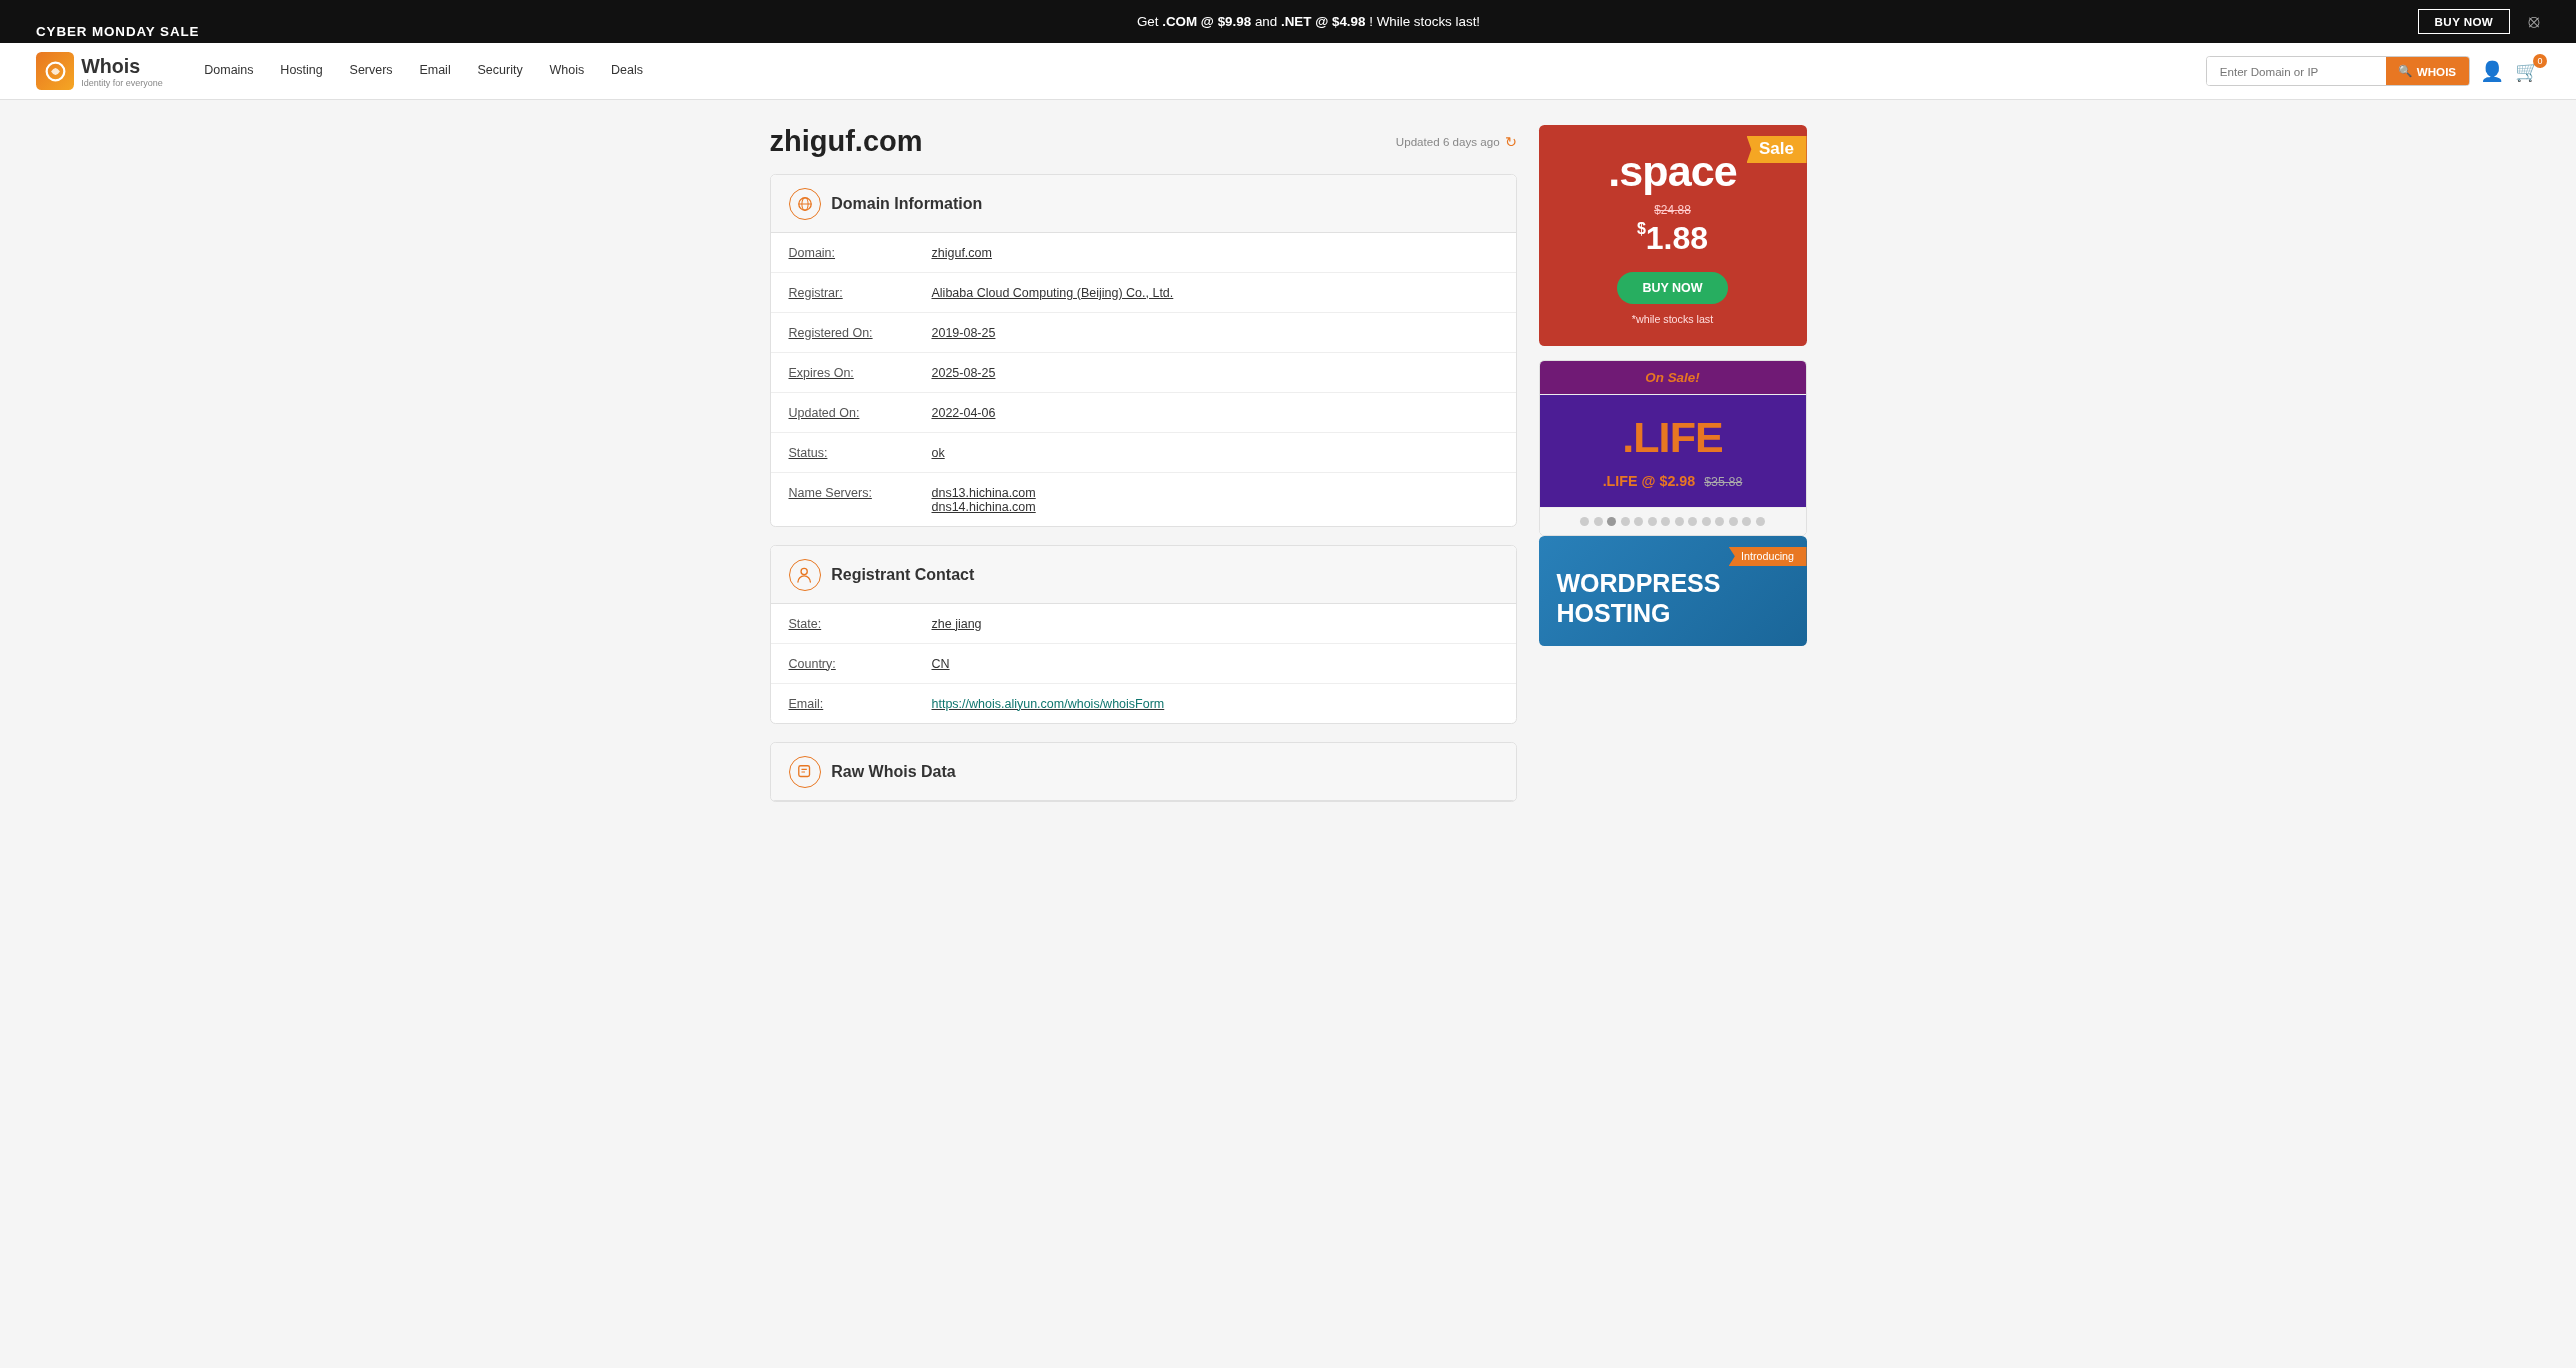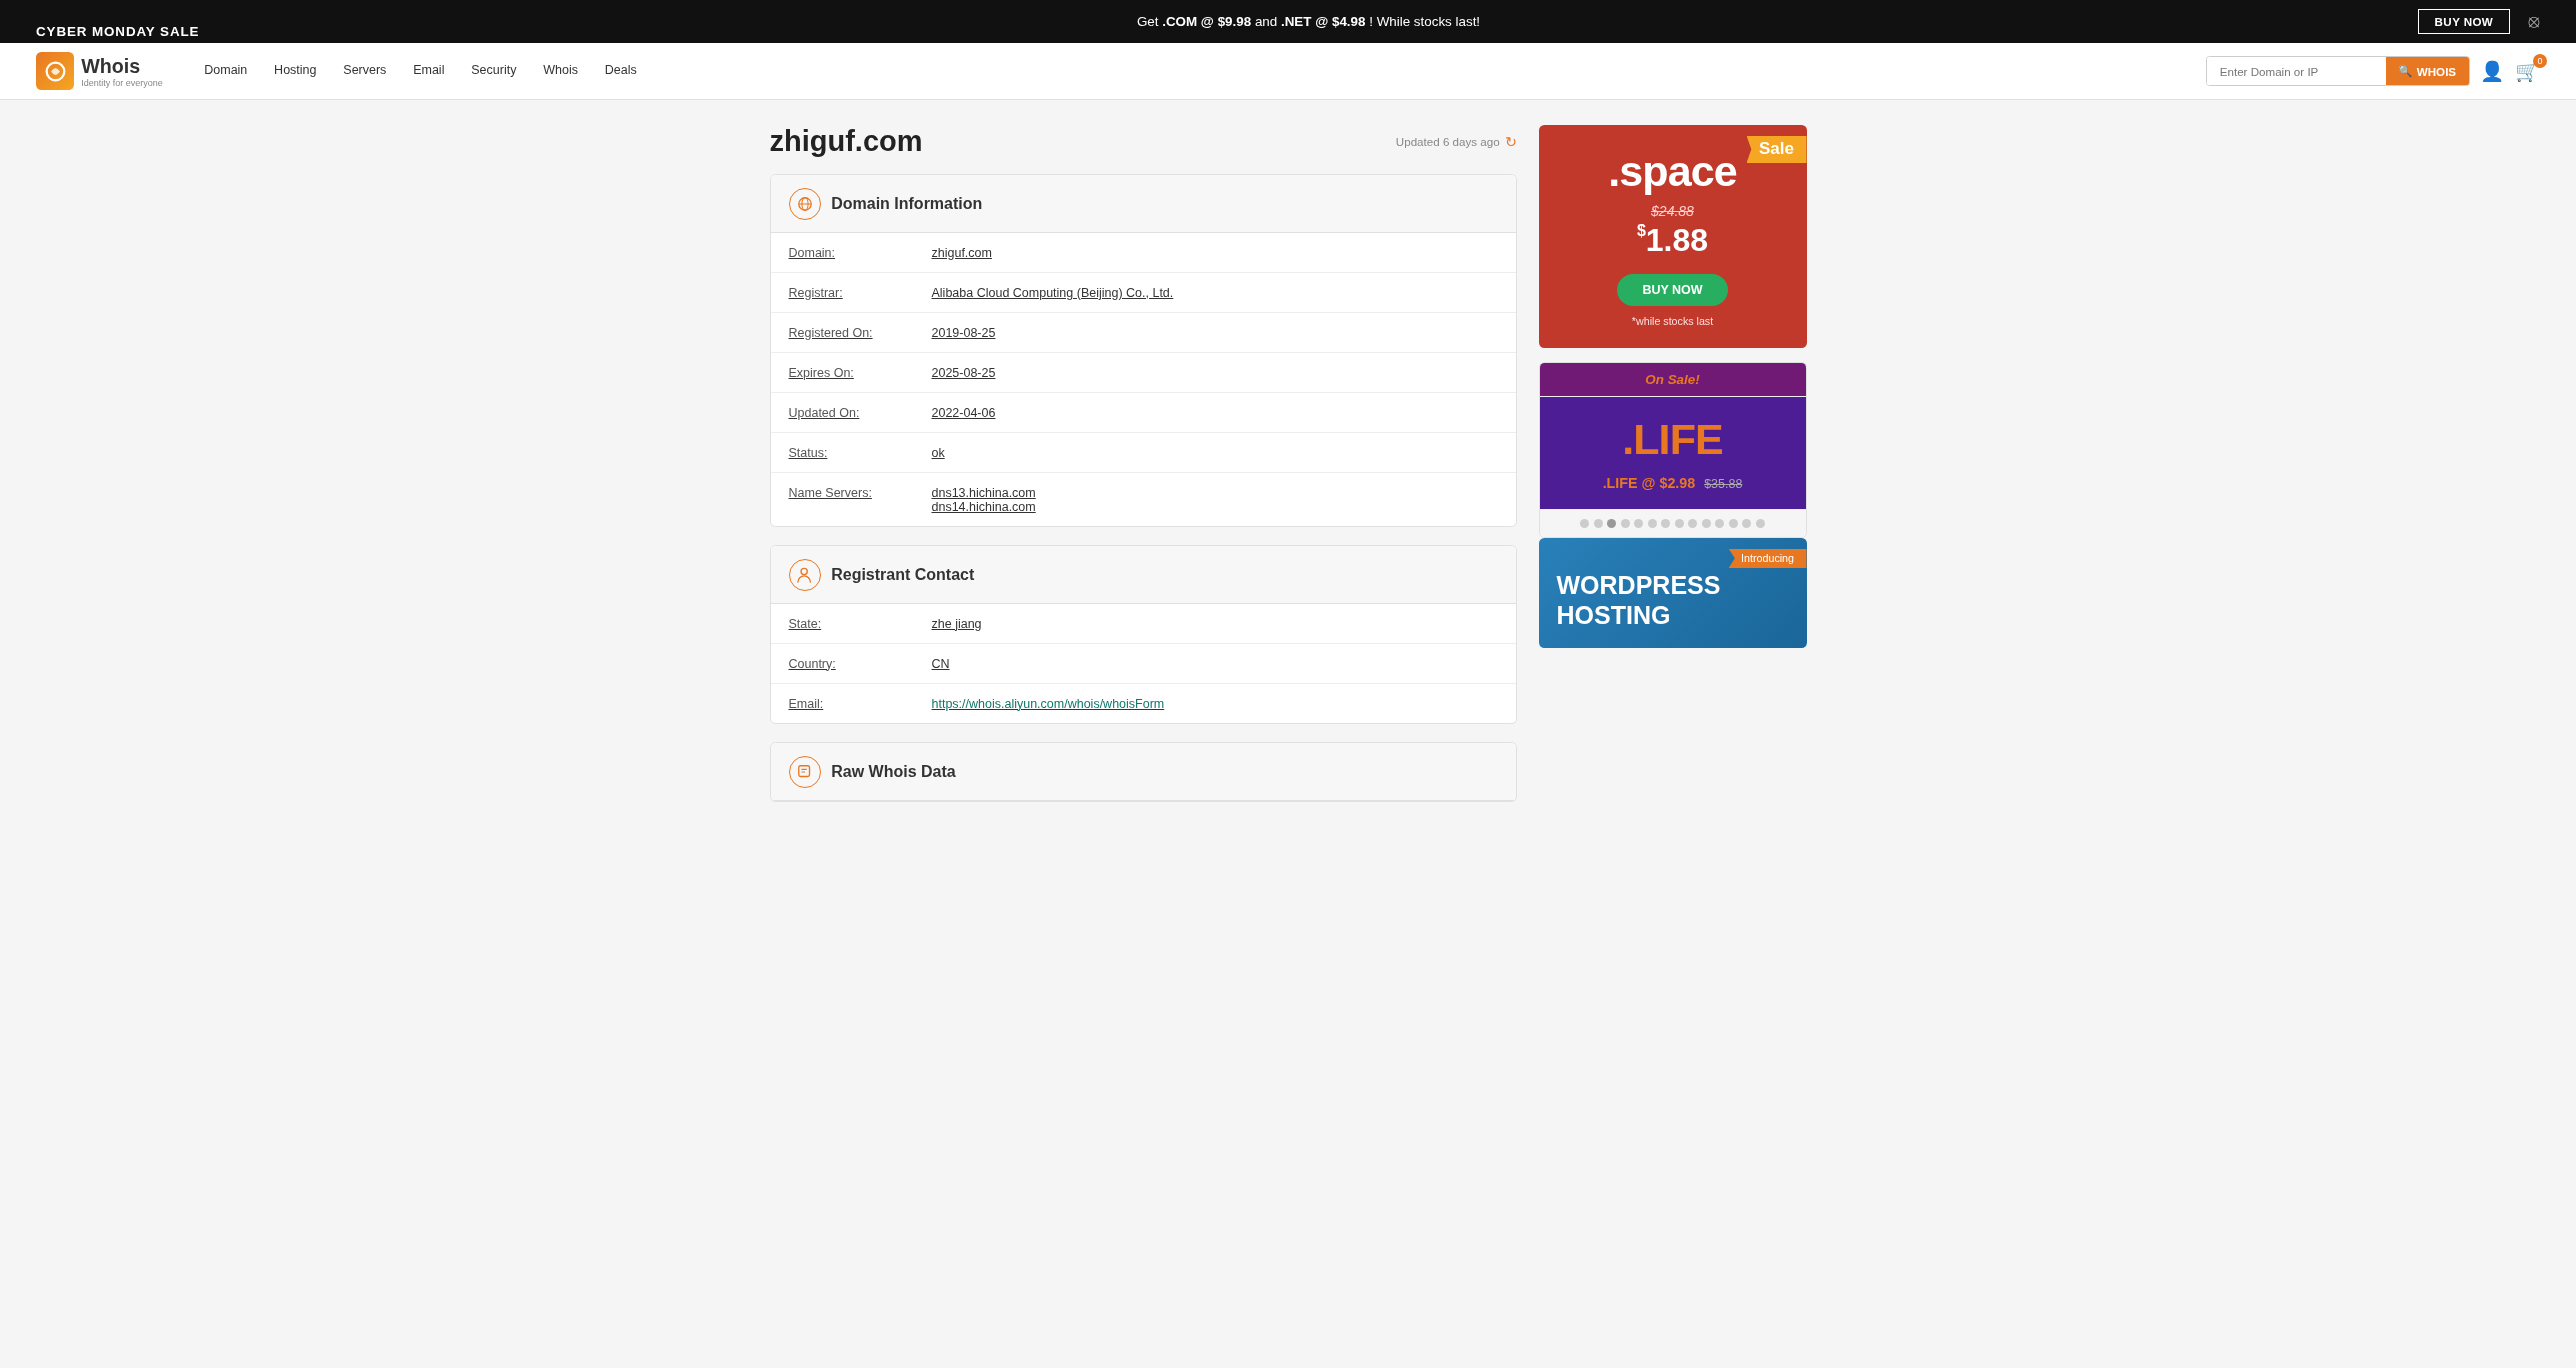--- a/index.html
+++ b/index.html
@@ -204,25 +204,24 @@
       clip-path: polygon(0 0, 100% 0, 100% 100%, 0 100%, 8% 50%);
     }
     .ad-tld {
       font-size: 43px;
       font-weight: bold;
       color: #fff;
       letter-spacing: -0.9px;
       margin-bottom: 7.2px;
     }
     .ad-old-price {
-      font-size: 14px;
+      font-size: 12px;
       color: #ffcccc;
       text-decoration: line-through;
       margin-bottom: 3.6px;
-      font-style: italic;
     }
     .ad-new-price {
       font-size: 32px;
       font-weight: bold;
       color: #fff;
       margin-bottom: 14.3px;
     }
     .ad-new-price sup { font-size: 16px; vertical-align: top; margin-top: 7.2px; }
     .ad-buy-btn {
       background: #27ae60;
@@ -327,21 +326,21 @@
         <ellipse cx="13" cy="13" rx="10" ry="10" stroke="#fff" stroke-width="2.5" fill="none"></ellipse>
         <path d="M8 13 Q13 5 18 13 Q13 21 8 13Z" fill="#fff" opacity="0.8"></path>
       </svg>
     </div>
     <div>
       <span class="logo-text">Whois</span>
       <span class="logo-subtitle">Identity for everyone</span>
     </div>
   </a>
   <nav>
-    <a href="#">Domain</a>
+    <a href="#">Domains</a>
     <a href="#">Hosting</a>
     <a href="#">Servers</a>
     <a href="#">Email</a>
     <a href="#">Security</a>
     <a href="#">Whois</a>
     <a href="#">Deals</a>
   </nav>
   <div class="header-right">
     <div class="search-box">
       <input class="search-input" type="text" placeholder="Enter Domain or IP" style="">

